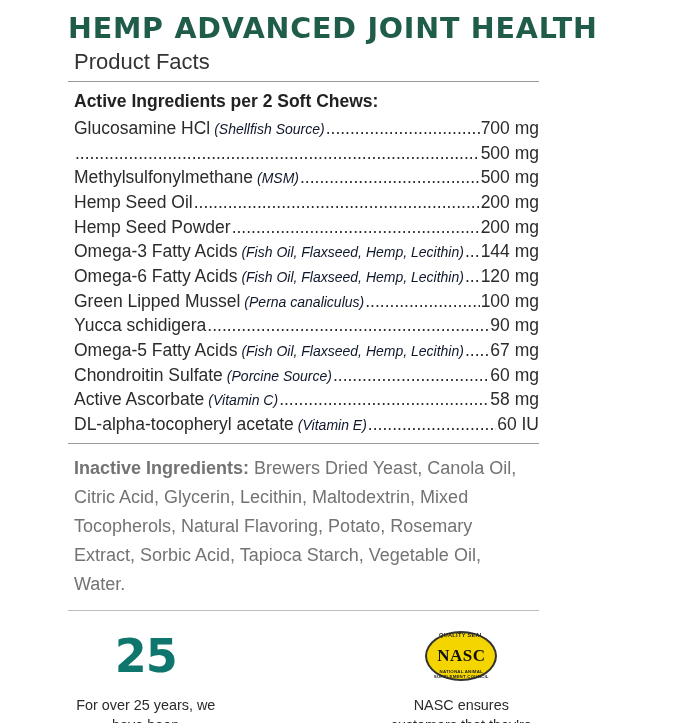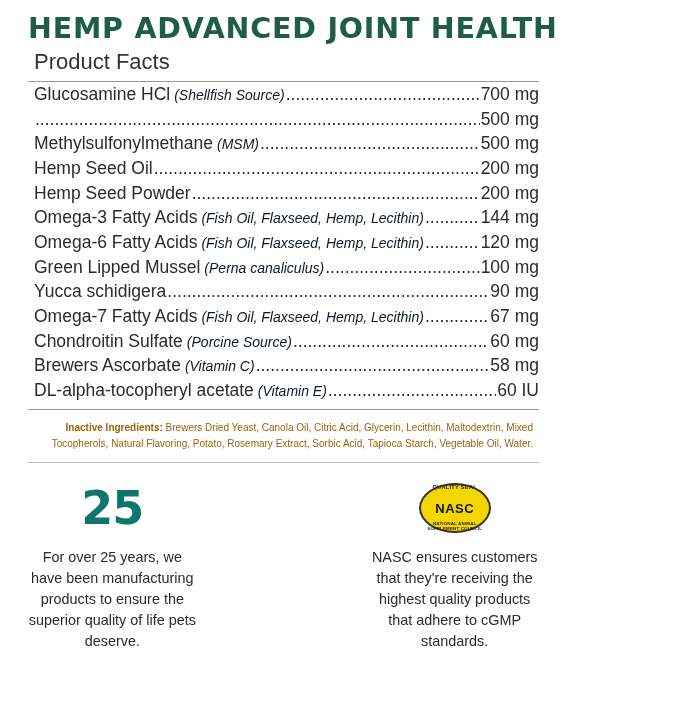--- a/index.html
+++ b/index.html
@@ -12,21 +12,21 @@
     width: 679px;
     height: 723px;
     font-family: "Liberation Sans", sans-serif;
     color: #2b2b2b;
     position: relative;
     overflow: hidden;
   }
   .page {
     width: 583px;
     height: 723px;
-    padding: 4px 44px 0 28px;
+    padding: 4px 44px 0 68px;
     position: relative;
   }
   .title {
     font-family: "DejaVu Sans", sans-serif;
     font-size: 28.5px;
     font-weight: bold;
     letter-spacing: 0.8px;
     color: #1f5c4a;
     text-align: center;
     margin: 8px 0 2px 0;
@@ -83,25 +83,24 @@
     letter-spacing: 0px;
     color: #2b2b2b;
     margin: 0 1px;
   }
   .ing-amt {
     flex: 0 0 auto;
     text-align: left;
     font-size: 17.5px;
   }
   .inactive {
-    font-size: 10px;
+    font-size: 18px;
     line-height: 1.62;
-    color: #a16207;
+    color: #737373;
     padding: 10px 6px 10px 6px;
-    text-align: right;
   }
   .inactive b { font-weight: bold; }
   .seals {
     display: flex;
     justify-content: space-between;
     padding: 14px 0 0 0;
     gap: 6px;
   }
   .seal-col {
     width: 33%;
@@ -154,22 +153,22 @@
     position: relative;
   }
   .nasc-oval {
     width: 72px; height: 50px; border-radius: 50%;
     background: #f5d500;
     border: 2px solid #333;
     display: flex; align-items: center; justify-content: center;
     position: relative;
   }
   .nasc-oval .nascword {
-    font-family: Liberation Sans, sans-serif;
-    font-size: 13px; font-weight: bold; color: #111; letter-spacing: .5px;
+    font-family: Liberation Serif, serif;
+    font-size: 17px; font-weight: bold; color: #111; letter-spacing: .5px;
   }
   .nasc-top {
     position: absolute; top: -1px; left: 0; right: 0;
     text-align: center; font-size: 5.6px; font-weight: bold; color: #222;
     letter-spacing: .3px;
   }
   .nasc-bottom {
     position: absolute; bottom: 0px; left: 0; right: 0;
     text-align: center; font-size: 4.4px; font-weight: bold; color: #222;
     letter-spacing: .2px;
@@ -178,20 +177,21 @@
 </head>
 <body>
 
 <div class="page">
 
   <div class="title">HEMP ADVANCED JOINT HEALTH</div>
   <div class="subtitle">Product Facts</div>
 
   <hr class="rule">
 
+  <div class="active-head">Active Ingredients per 2 Soft Chews:</div>
 
   <ul class="ing-list" id="ing-list">
       <li class="ing-row">
         <span class="ing-name">Glucosamine HCl</span>
         <span class="ing-paren">(Shellfish Source)</span>
         <span class="dots">........................................................................................................................</span>
         <span class="ing-amt">700 mg</span>
       </li>
       <li class="ing-row">
         <span class="dots">........................................................................................................................</span>
@@ -230,33 +230,33 @@
         <span class="ing-paren">(Perna canaliculus)</span>
         <span class="dots">........................................................................................................................</span>
         <span class="ing-amt">100 mg</span>
       </li>
       <li class="ing-row">
         <span class="ing-name">Yucca schidigera</span>
         <span class="dots">........................................................................................................................</span>
         <span class="ing-amt">90 mg</span>
       </li>
       <li class="ing-row">
-        <span class="ing-name">Omega-7 Fatty Acids</span>
+        <span class="ing-name">Omega-5 Fatty Acids</span>
         <span class="ing-paren">(Fish Oil, Flaxseed, Hemp, Lecithin)</span>
         <span class="dots">........................................................................................................................</span>
         <span class="ing-amt">67 mg</span>
       </li>
       <li class="ing-row">
         <span class="ing-name">Chondroitin Sulfate</span>
         <span class="ing-paren">(Porcine Source)</span>
         <span class="dots">........................................................................................................................</span>
         <span class="ing-amt">60 mg</span>
       </li>
       <li class="ing-row">
-        <span class="ing-name">Brewers Ascorbate</span>
+        <span class="ing-name">Active Ascorbate</span>
         <span class="ing-paren">(Vitamin C)</span>
         <span class="dots">........................................................................................................................</span>
         <span class="ing-amt">58 mg</span>
       </li>
       <li class="ing-row">
         <span class="ing-name">DL-alpha-tocopheryl acetate</span>
         <span class="ing-paren">(Vitamin E)</span>
         <span class="dots">........................................................................................................................</span>
         <span class="ing-amt">60 IU</span>
       </li>

